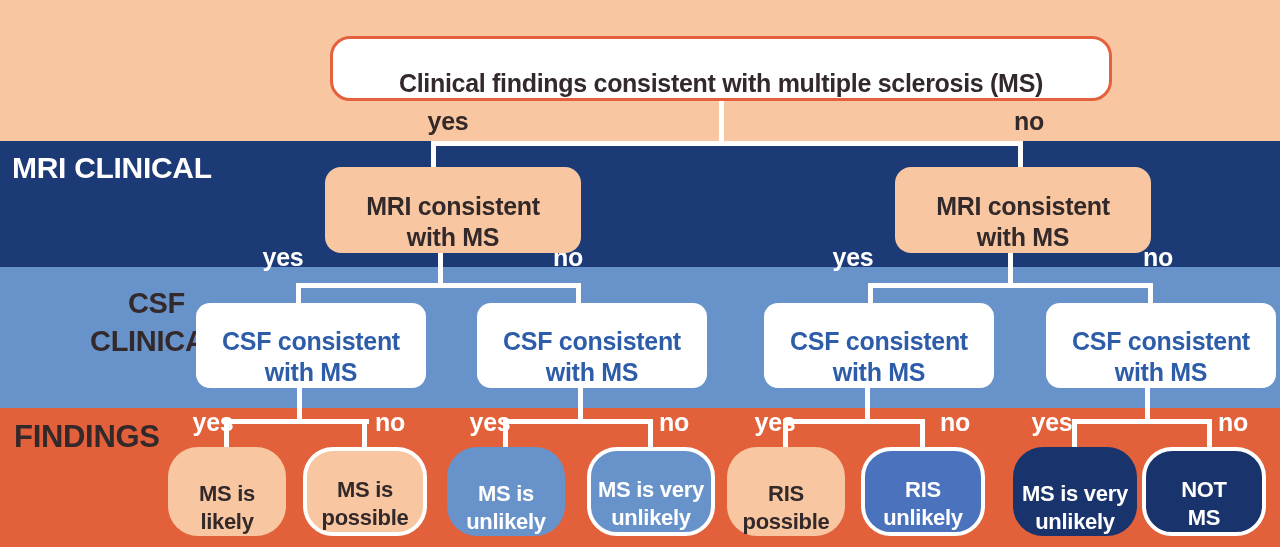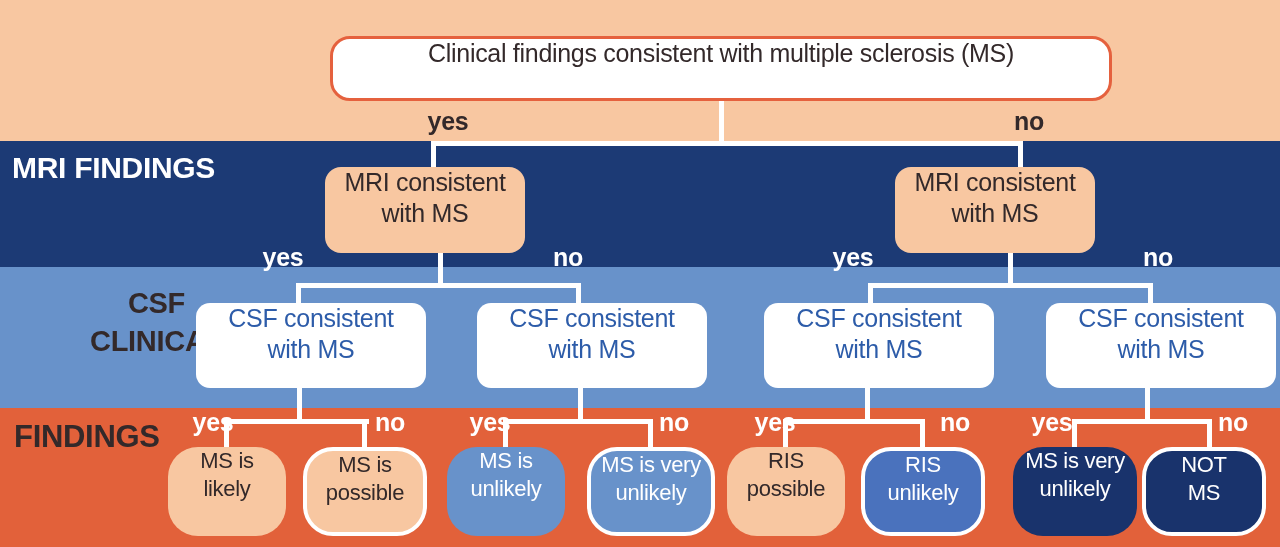--- a/index.html
+++ b/index.html
@@ -16,30 +16,30 @@
 
   .rowlabel{position:absolute;font-weight:bold;letter-spacing:-0.3px;}
   .rowlabel-clinical{left:0;top:12px;width:235px;text-align:center;font-size:30px;line-height:37px;color:var(--ink,#33292a);}
   .rowlabel-mri{left:12px;top:151px;font-size:30px;color:#fff;}
   .rowlabel-csf{left:14px;top:284px;width:205px;text-align:center;font-size:29px;line-height:38px;color:var(--ink,#33292a);margin-left:40px;}
   .rowlabel-diagnosis{left:14px;top:419px;font-size:31px;color:var(--ink,#33292a);}
 
   .cw{position:absolute;background:#fff;}
 
   .node{
-    position:absolute;display:flex;flex-direction:column;align-items:center;justify-content:flex-start;
-    text-align:center;font-weight:normal;box-sizing:border-box;letter-spacing:-0.3px;
+    position:absolute;display:flex;flex-direction:column;align-items:center;justify-content:flex-end;
+    text-align:center;font-weight:bold;box-sizing:border-box;letter-spacing:-0.3px;
   }
   .node-clinical{
     left:330px;top:36px;width:782px;height:65px;background:#fff;
     border:3px solid var(--box-border,#e5613e);border-radius:20px;
     font-size:25px;color:var(--ink,#33292a);
   }
   .node-mri{
-    top:167px;width:200px;height:86px;background:var(--peach,#f8c7a1);
+    top:167px;width:256px;height:86px;background:var(--peach,#f8c7a1);
     border-radius:16px;font-size:25px;line-height:31px;color:var(--ink,#33292a);
   }
   .node-csf{
     top:303px;width:230px;height:85px;background:#fff;border-radius:14px;
     font-size:25px;line-height:31px;color:var(--csf-text,#2d5ca9);margin-left:11px;
   }
   .node-diag{
     top:447px;height:89px;border-radius:30px;font-size:22px;line-height:28px;
   }
   .fill-peach{background:var(--peach,#f8c7a1);color:var(--ink,#33292a);}
@@ -55,21 +55,21 @@
 </head>
 <body>
 
 <div id="figure">
 
   <div class="band band-clinical"></div>
   <div class="band band-mri"></div>
   <div class="band band-csf"></div>
   <div class="band band-diagnosis"></div>
 
-  <div class="rowlabel rowlabel-mri">MRI FINDINGS</div>
+  <div class="rowlabel rowlabel-mri">MRI CLINICAL</div>
   <div class="rowlabel rowlabel-csf">
     <div>CSF</div>
     <div>CLINICAL</div>
   </div>
   <div class="rowlabel rowlabel-diagnosis">FINDINGS</div>
 
   <div class="cw" style="left:719px;top:101px;width:5px;height:44px;"></div>
   <div class="cw" style="left:431px;top:141px;width:592px;height:5px;"></div>
   <div class="cw" style="left:431px;top:141px;width:5px;height:28px;"></div>
   <div class="cw" style="left:1018px;top:141px;width:5px;height:28px;"></div>

